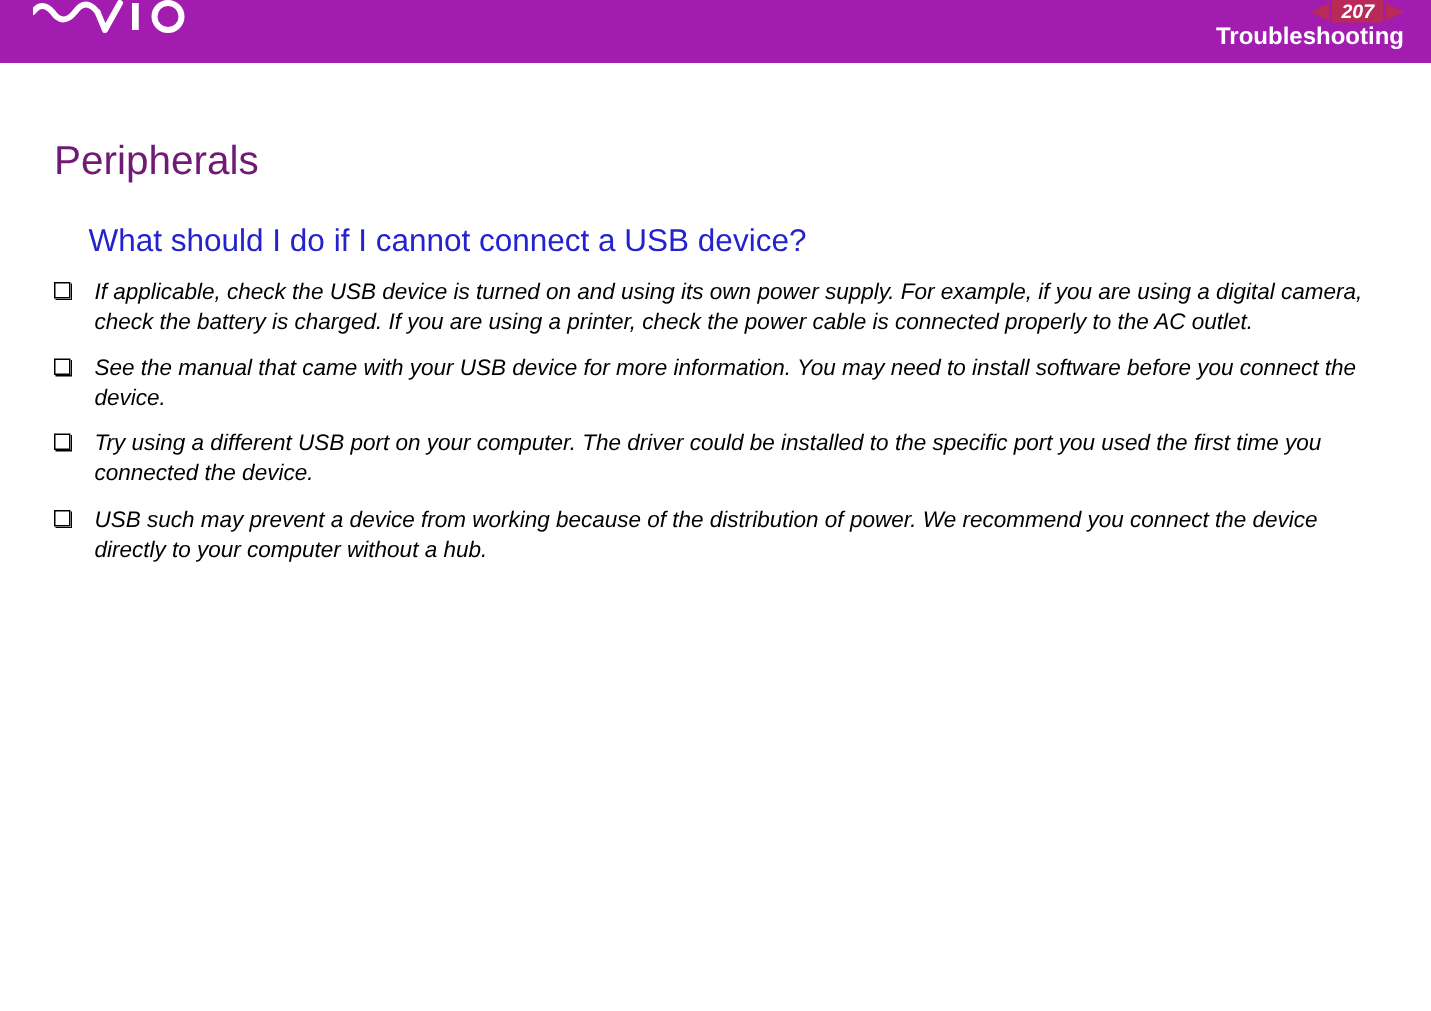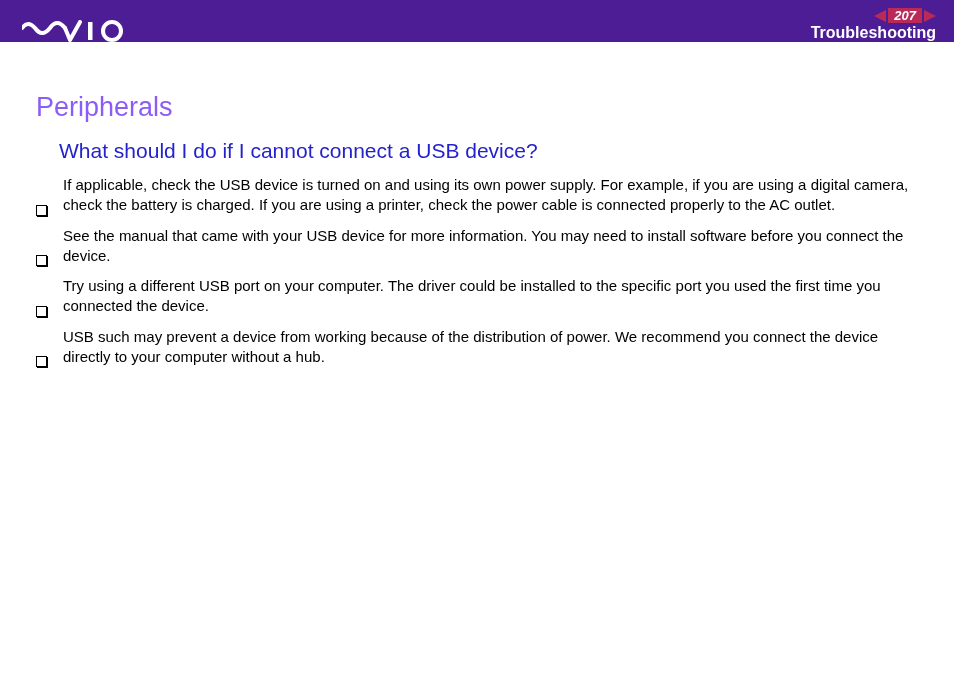--- a/index.html
+++ b/index.html
@@ -4,25 +4,25 @@
   <style>
     * { margin: 0; padding: 0; box-sizing: border-box; }
     body {
       font-family: Arial, Helvetica, sans-serif;
       width: 954px;
       height: 674px;
       background: #fff;
       position: relative;
     }
     .header {
-      background: #4c1d95;
+      background: #a21caf;
       height: 42px;
       width: 100%;
       display: flex;
-      align-items: flex-end;
+      align-items: flex-start;
       justify-content: space-between;
       padding: 0 18px 0 22px;
     }
     .logo {
       display: flex;
       align-items: center;
     }
     .logo svg { display: block; }
     .header-right {
       display: flex;
@@ -60,40 +60,41 @@
       color: #fff;
       font-weight: bold;
       font-size: 16px;
     }
     .content {
       padding: 50px 36px 0 36px;
     }
     .page-title {
       font-size: 27px;
       font-weight: normal;
-      color: #8b5cf6;
-      margin-bottom: 16px;
+      color: #701a75;
+      margin-bottom: 26px;
     }
     .question {
       font-size: 21px;
       font-weight: normal;
       color: #2322cc;
       margin-bottom: 12px;
       margin-left: 23px;
     }
     .bullet-list {
       list-style: none;
     }
     .bullet-item {
       display: flex;
-      align-items: flex-end;
+      align-items: flex-start;
       margin-bottom: 10px;
       font-size: 15px;
       line-height: 1.35;
       color: #000;
+      font-style: italic;
     }
     .bullet-marker {
       width: 11px;
       height: 11px;
       border: 1.5px solid #000;
       flex-shrink: 0;
       margin-right: 16px;
       margin-top: 3px;
       position: relative;
       box-shadow: 1px 1px 0 0 #000;

